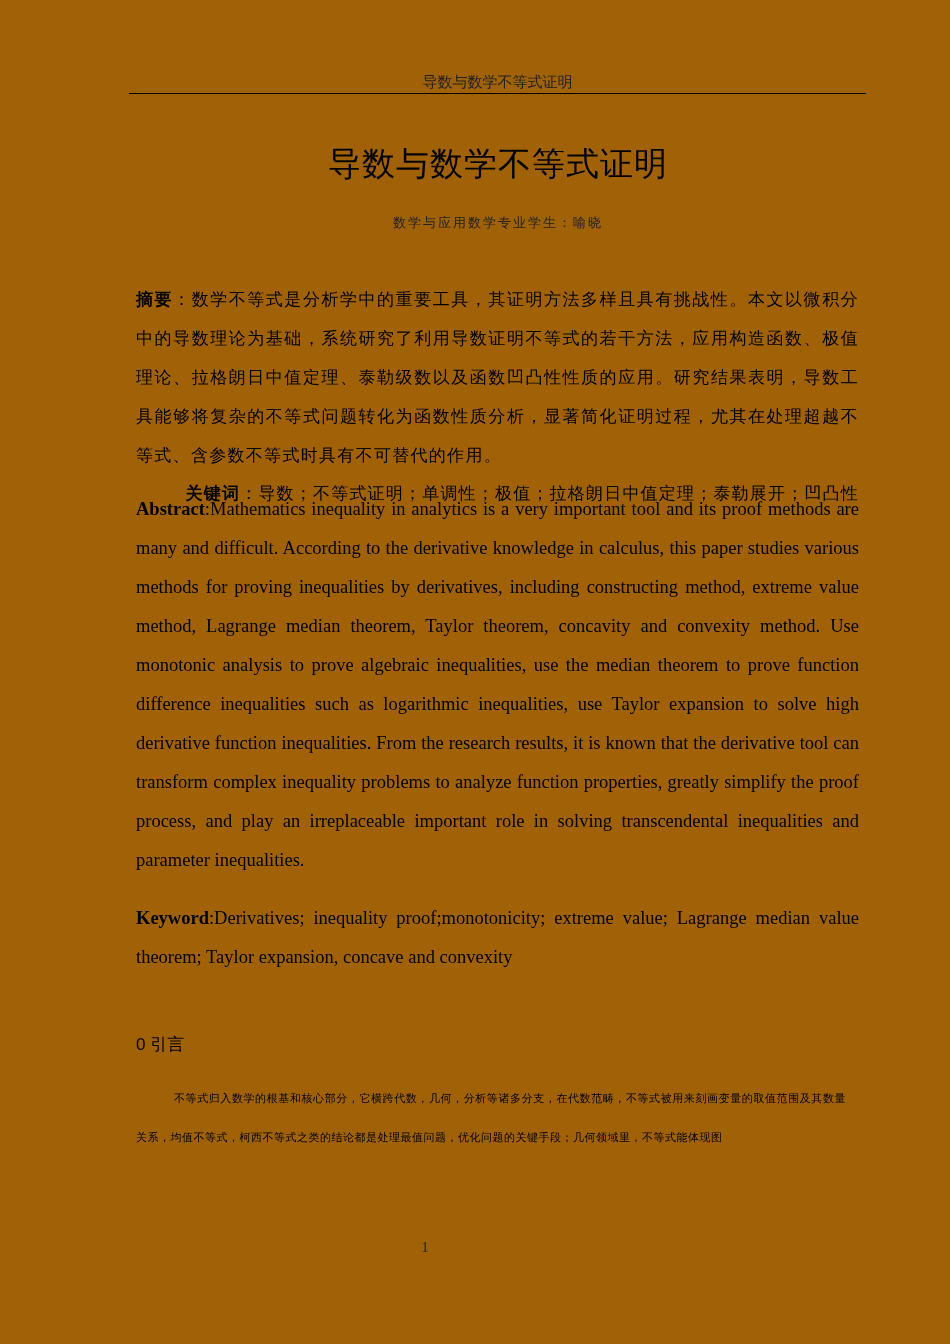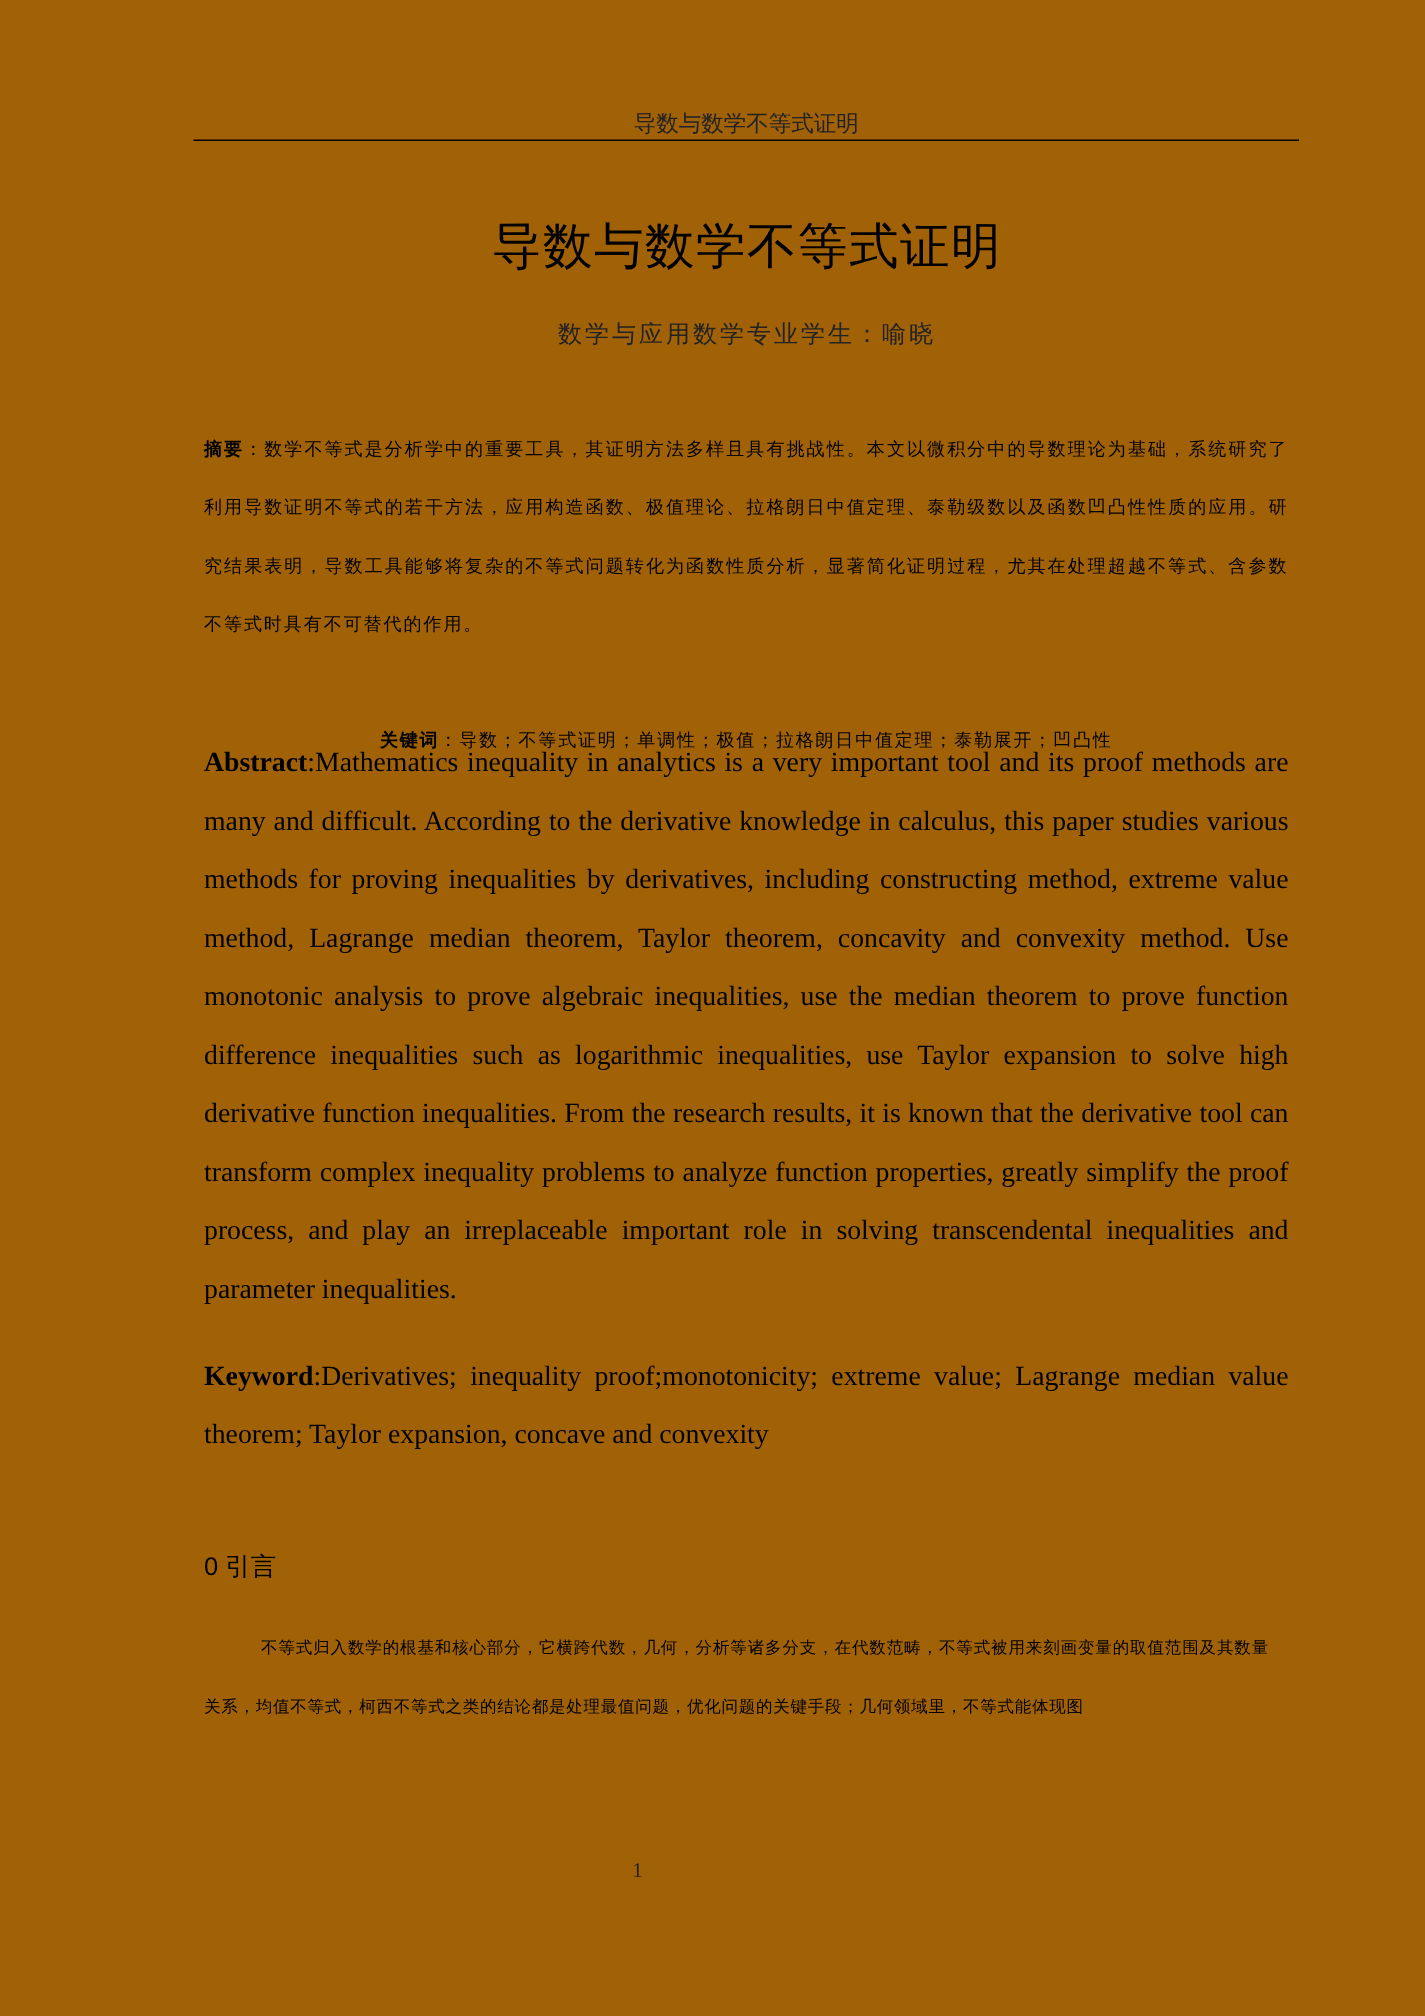--- a/index.html
+++ b/index.html
@@ -12,33 +12,33 @@
   }
   .header-rule { position: absolute; left: 129px; top: 93px; width: 737px; height: 0; border-top: 1px solid #000; }
 
   .title {
     position: absolute; left: 129px; top: 140px; width: 770px; text-align: center;
     font-family: "DejaVu Sans", sans-serif; font-size: 33px; line-height: 48px; letter-spacing: 1px;
     margin-left: -16px;
   }
   .author, .advisor {
     position: absolute; left: 129px; width: 770px; text-align: center; margin-left: -16px;
-    font-family: "DejaVu Serif", serif; font-size: 16px; line-height: 30px; color: #222; letter-spacing: 2px;
+    font-family: "DejaVu Serif", serif; font-size: 13px; line-height: 30px; color: #222; letter-spacing: 2px;
   }
   .author { top: 208px; }
   .advisor { top: 246px; }
 
   .body-block {
     position: absolute; left: 136px; width: 723px;
-    font-family: "DejaVu Serif", serif; font-size: 12px; line-height: 39px; text-align: justify;
+    font-family: "DejaVu Serif", serif; font-size: 17px; line-height: 39px; text-align: justify;
     letter-spacing: 1.3px;
   }
   .body-block b { font-weight: bold; }
   .zh-abstract { top: 280px; }
-  .zh-keywords { top: 474px; white-space: nowrap; text-align: center; letter-spacing: 1.2px; }
+  .zh-keywords { top: 474px; white-space: nowrap; text-align: right; letter-spacing: 1.2px; }
 
   .en-block {
     position: absolute; left: 136px; width: 723px;
     font-family: "Liberation Serif", serif; font-size: 18.5px; line-height: 39px; text-align: justify;
     text-align-last: left;
   }
   .en-abstract { top: 490px; }
   .en-keywords { top: 899px; }
 
   .section-heading {

